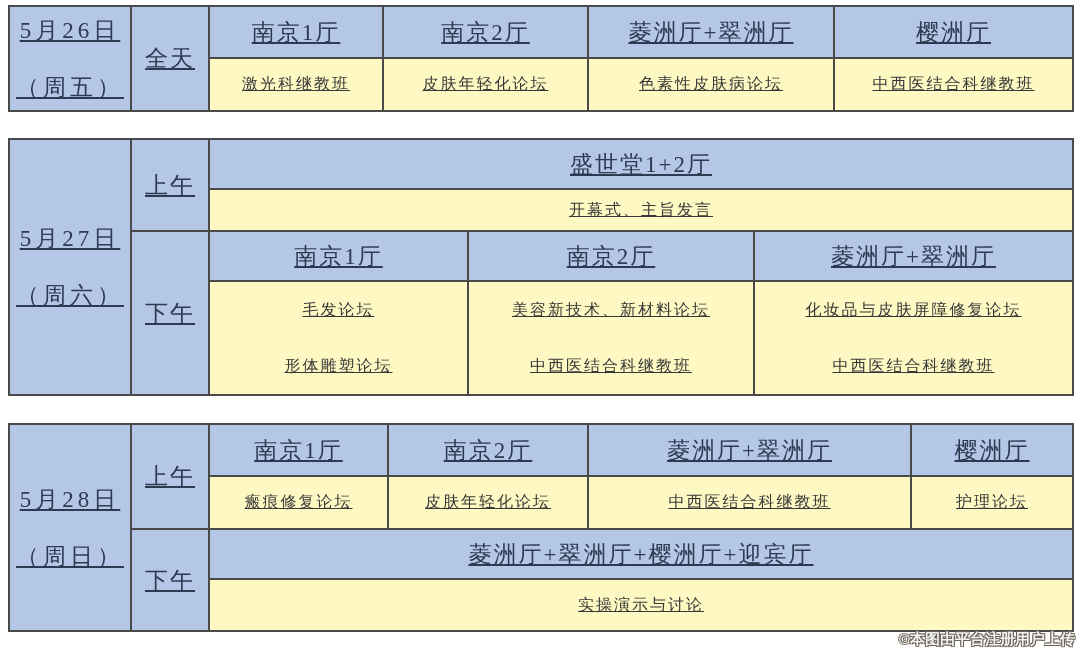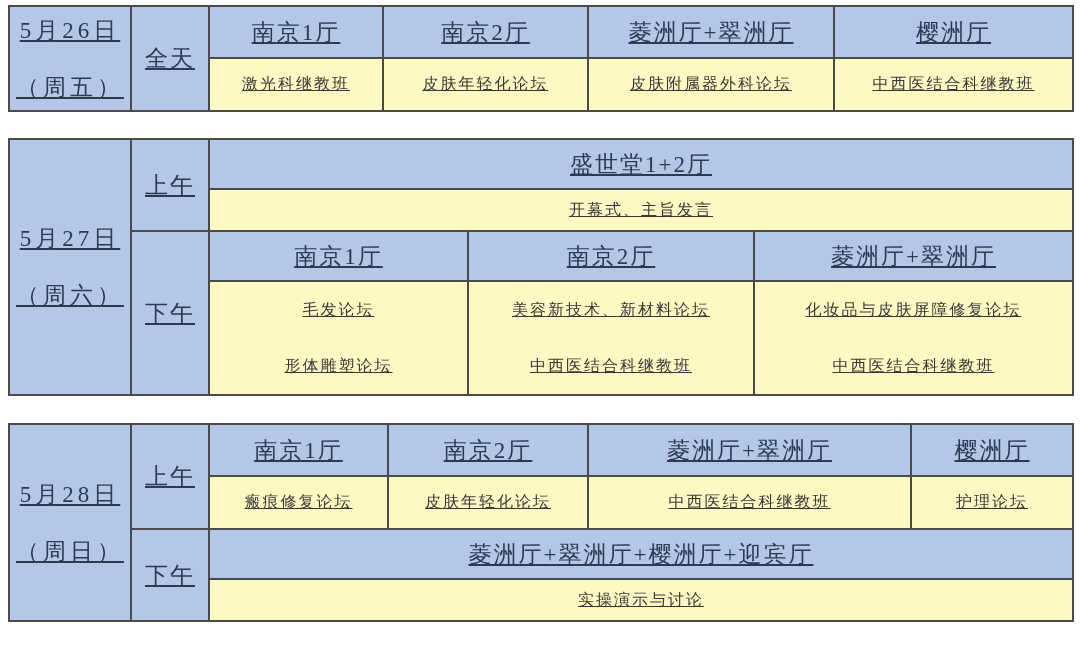--- a/index.html
+++ b/index.html
@@ -55,21 +55,21 @@
     display: flex;
     flex-direction: column;
     justify-content: space-around;
     height: 112px;
   }
   
   #t1 tr.r1 { height: 52px; }  #t1 tr.r2 { height: 53px; }
   #t2 tr.r1 { height: 50px; }  #t2 tr.r2 { height: 42px; }
   #t2 tr.r3 { height: 50px; }  #t2 tr.r4 { height: 112px; }
   #t3 tr.r1 { height: 52px; }  #t3 tr.r2 { height: 53px; padding-left: 41px; }
-  #t3 tr.r3 { height: 50px; }  #t3 tr.r4 { height: 42px; }
+  #t3 tr.r3 { height: 50px; }  #t3 tr.r4 { height: 52px; }
   #watermark {
     position: absolute;
     right: 5px; bottom: 4px;
     font-size: 15px;
     font-weight: bold;
     letter-spacing: 0;
     color: #f2f2f2;
     text-shadow: -1px -1px 0 #6b6257, 1px -1px 0 #6b6257,
                  -1px 1px 0 #6b6257, 1px 1px 0 #6b6257;
   }
@@ -98,21 +98,21 @@
       </td>
       <td rowspan="2" class="blue">全天</td>
       <td class="blue">南京1厅</td>
       <td class="blue">南京2厅</td>
       <td class="blue">菱洲厅+翠洲厅</td>
       <td class="blue">樱洲厅</td>
     </tr>
     <tr class="r2">
       <td class="white">激光科继教班</td>
       <td class="white">皮肤年轻化论坛</td>
-      <td class="white">皮肤附属器外科论坛</td>
+      <td class="white">色素性皮肤病论坛</td>
       <td class="white">中西医结合科继教班</td>
     </tr>
   </tbody>
     </table>
 
   <table id="t2" class="sched">
     <colgroup>
       <col style="width:122px">
         <col style="width:78px">
         <col style="width:259px">
@@ -194,13 +194,14 @@
     <tr class="r3">
       <td rowspan="2" class="blue">下午</td>
       <td colspan="4" class="blue">菱洲厅+翠洲厅+樱洲厅+迎宾厅</td>
     </tr>
     <tr class="r4">
       <td colspan="4" class="white">实操演示与讨论</td>
     </tr>
   </tbody>
     </table>
 
+  <div id="watermark">©本图由平台注册用户上传</div>
 </div>
 
 </body></html>

